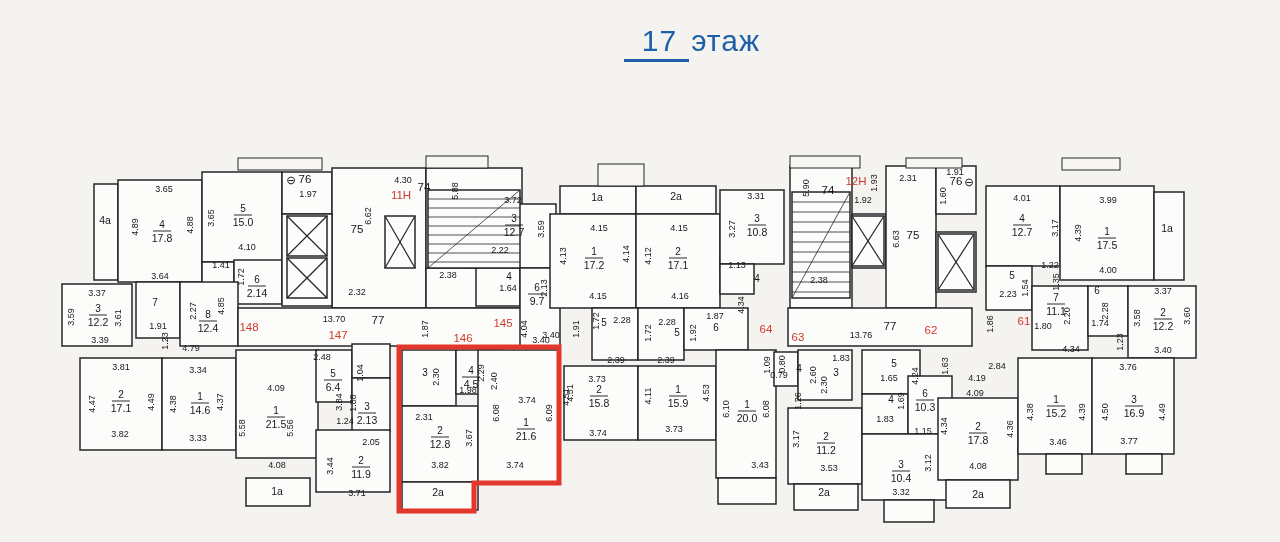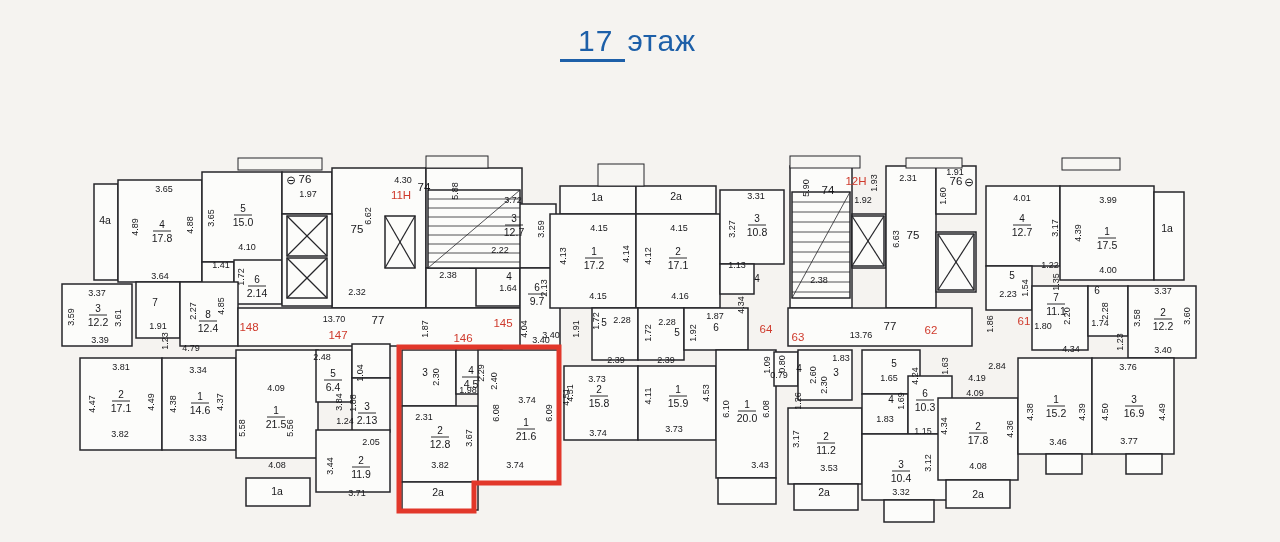--- a/index.html
+++ b/index.html
@@ -1,18 +1,18 @@
 <!DOCTYPE html>
 <html><head>
 <meta charset="utf-8">
 <style>
   html,body{margin:0;padding:0;}
   .page{position:relative;width:1280px;height:542px;background:#f5f3f0;overflow:hidden;
         font-family:"Liberation Sans",sans-serif;}
-  .title{position:absolute;left:560px;top:24px;width:200px;text-align:left;
+  .title{position:absolute;left:560px;top:24px;width:200px;text-align:right;
          color:#1d5fa8;font-size:30px;letter-spacing:1px;}
   .title .num{border-bottom:3px solid #1d5fa8;padding:0 12px 2px 18px;}
   .title .word{margin-left:2px;}
   svg{position:absolute;left:0;top:0;}
   .room{fill:#fcfcfa;stroke:#26262a;stroke-width:1.5;}
   .thin{stroke-width:1;fill:#f7f6f3;}
   .shaft{fill:#fcfcfa;stroke:#26262a;stroke-width:1.5;}
   .wall{stroke:#26262a;stroke-width:1.2;}
   .tread{stroke:#26262a;stroke-width:0.8;}
   .uline{stroke:#17171a;stroke-width:0.9;}

